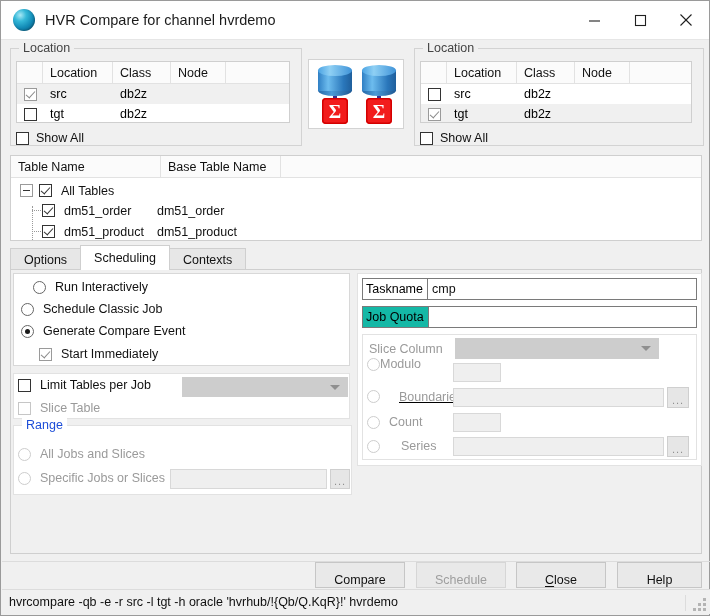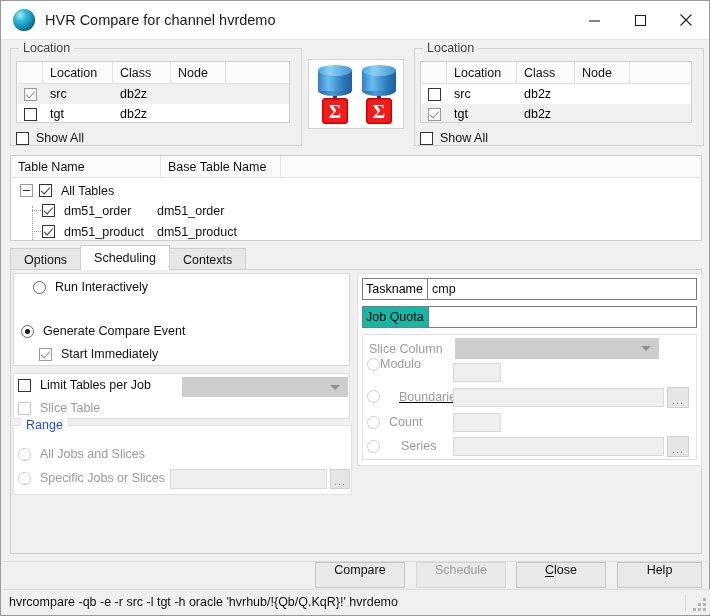--- a/index.html
+++ b/index.html
@@ -286,21 +286,21 @@
     line-height: 1;
   }
 
   
   .btn {
     position: absolute;
     height: 26px;
     background: #e9e9e9;
     border: 1px solid #c6c6c6;
     box-sizing: border-box;
-    display: flex; align-items: flex-start; justify-content: center;
+    display: flex; align-items: flex-end; justify-content: center;
     font-size: 12.5px; color: #111;
   }
   .btn.disabled { color: #9e9e9e; background: #e9e9e9; border-color: #d6d6d6; }
   .btn u { text-underline-offset: 2px; }
 
   .sep {
     position: absolute;
     border-top: 1px solid #dcdcdc;
   }
 
@@ -489,20 +489,24 @@
   </div>
 
   <div style="position:absolute; left:9px; top:268px; width:692px; height:285px; border:1px solid #cfcfcf; background:#f0f0f0; box-sizing:border-box;"></div>
 
   <div style="position:absolute; left:12px; top:272px; width:337px; height:93px; border:1px solid #d8d8d8; background:#fff; box-sizing:border-box;"></div>
 
   <div style="position:absolute; left:20px; top:279px; display:flex; align-items:center; gap:9px;margin-left:12px;">
     <span class="rad"></span>
     <span class="lbl">Run Interactively</span>
   </div>
+  <div style="position:absolute; left:20px; top:301px; display:flex; align-items:center; gap:9px;">
+    <span class="rad"></span>
+    <span class="lbl">Schedule Classic Job</span>
+  </div>
   <div style="position:absolute; left:20px; top:323px; display:flex; align-items:center; gap:9px;">
     <span class="rad on"></span>
     <span class="lbl">Generate Compare Event</span>
   </div>
   <div style="position:absolute; left:38px; top:346px; display:flex; align-items:center; gap:9px;">
     <span class="cbx gray on"></span>
     <span class="lbl">Start Immediately</span>
   </div>
 
   <div style="position:absolute; left:12px; top:372px; width:337px; height:46px; border:1px solid #e2e2e2; background:#fff; box-sizing:border-box;"></div>

